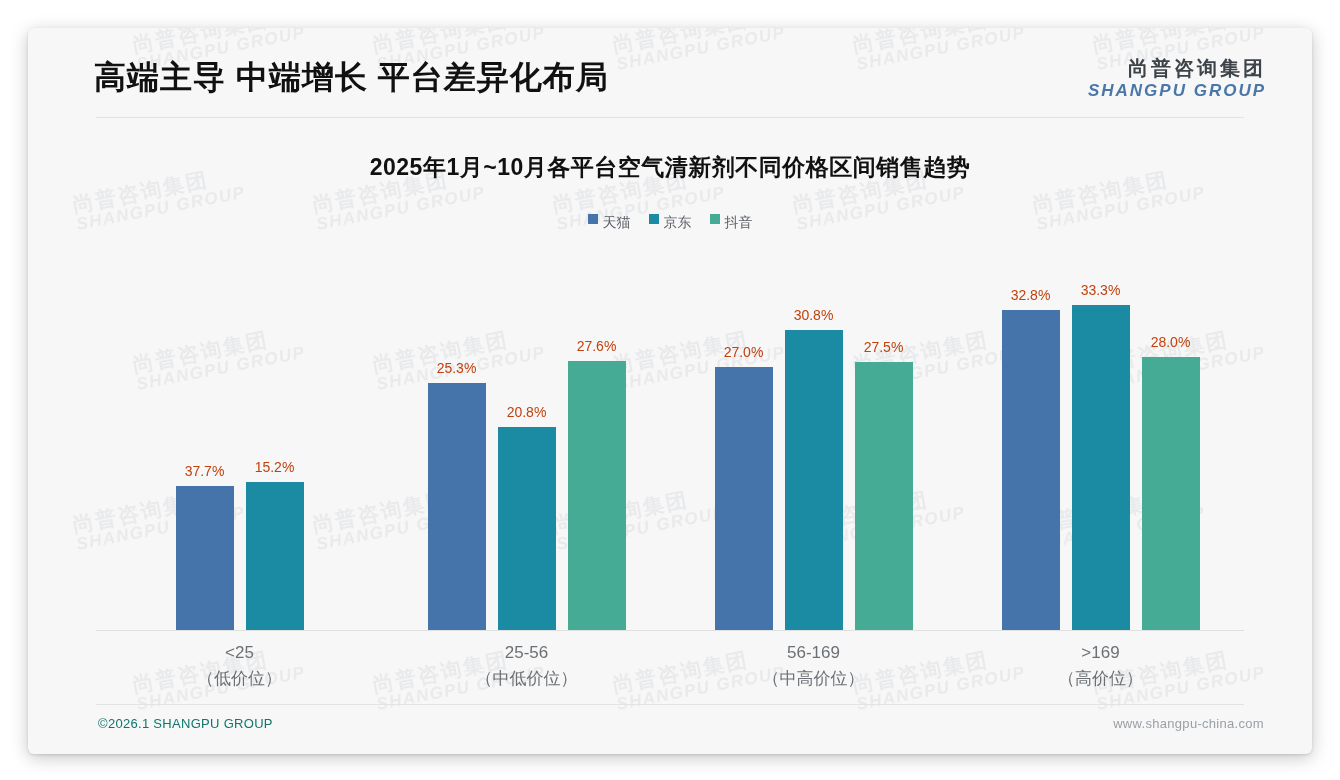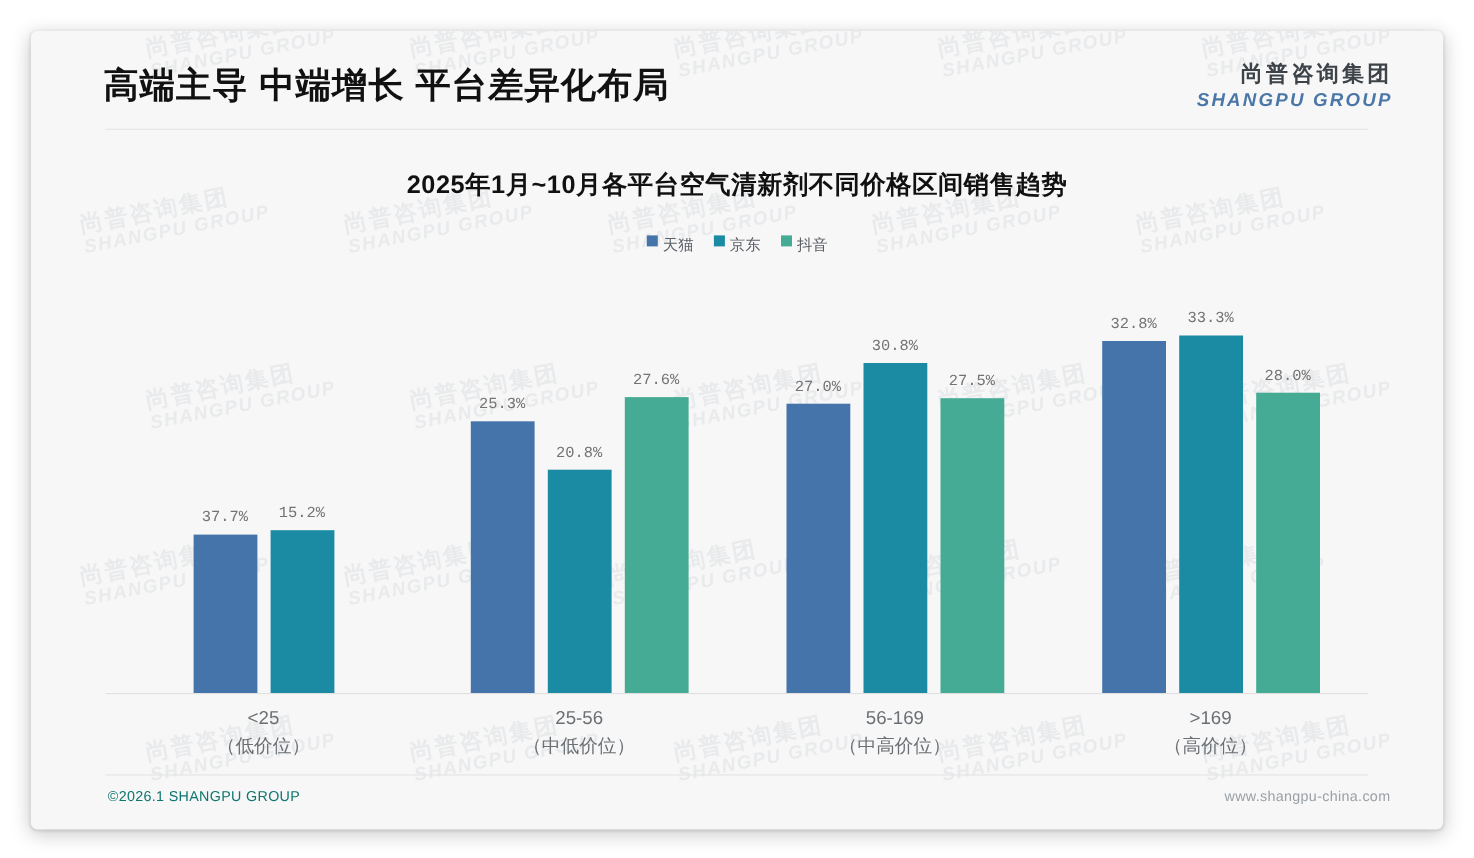--- a/index.html
+++ b/index.html
@@ -81,21 +81,21 @@
   .group {
     position: absolute; bottom: 0;
     display: flex; align-items: flex-end; justify-content: center; gap: 12px;
     height: 100%;
   }
   .bar-wrap {
     position: relative; width: 58px; height: 100%;
     display: flex; flex-direction: column; justify-content: flex-end; align-items: center;
   }
   .bar-label {
-    font-size: 14px; color: #737373; margin-bottom: 7px; white-space: nowrap; font-family: Liberation Mono, monospace;
+    font-size: 14px; color: #c2410c; margin-bottom: 7px; white-space: nowrap;
   }
   .bar { width: 58px; }
 
   .xtick {
     position: absolute; top: 612px;
     text-align: center; font-size: 17px; color: #6b7075; line-height: 1.55;
   }
   .xtick .sub { display: block; }
 
   

